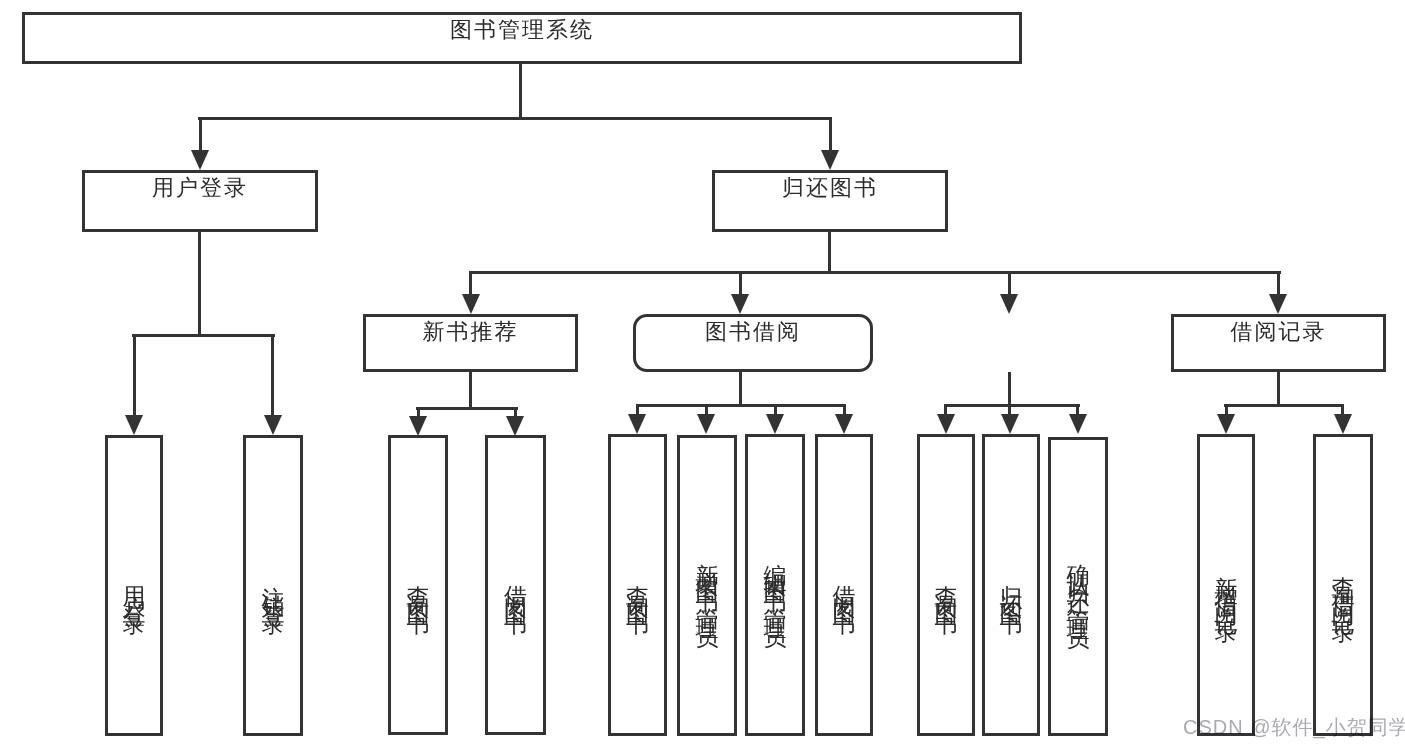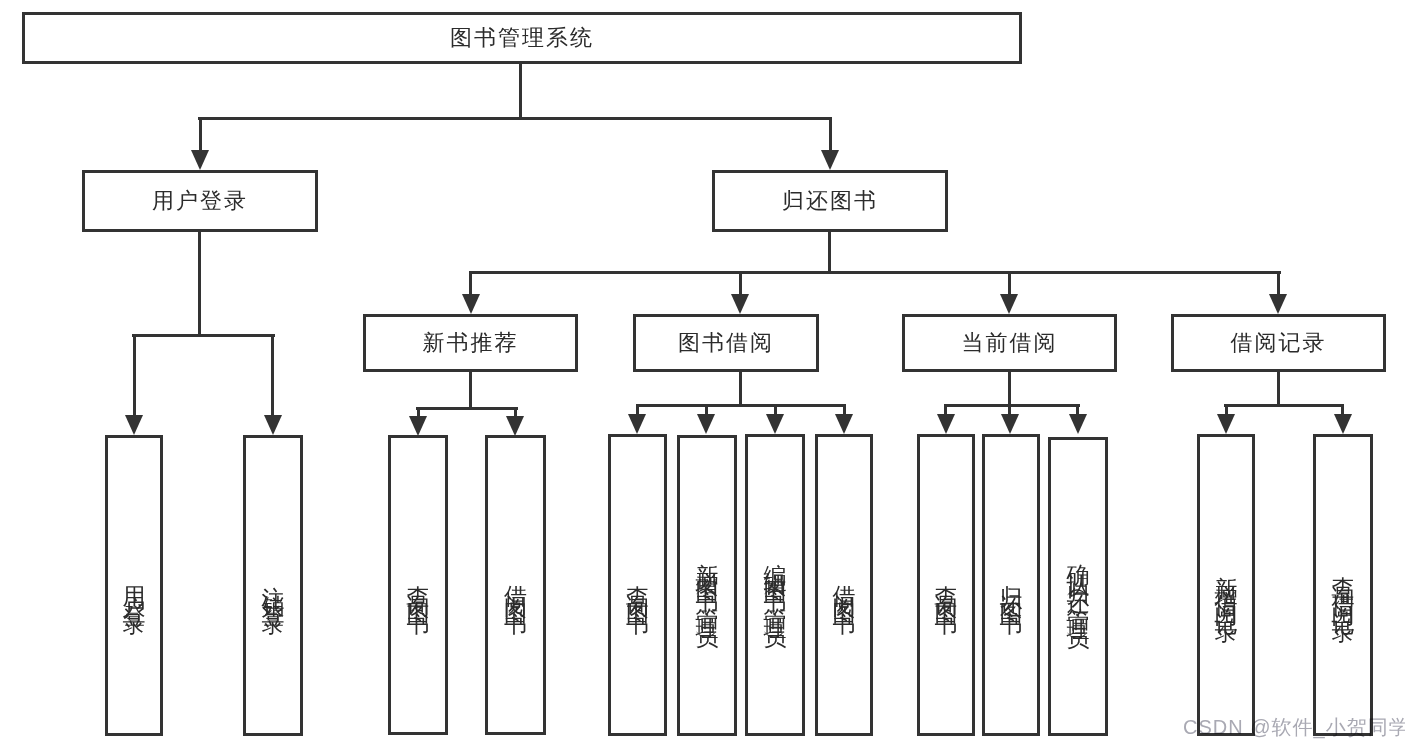--- a/index.html
+++ b/index.html
@@ -2,21 +2,21 @@
 <html><head>
 <meta charset="utf-8">
 <style>
   html,body{margin:0;padding:0;background:#ffffff;}
   #canvas{
     position:relative;width:1405px;height:747px;background:#ffffff;overflow:hidden;
     font-family:"Liberation Sans","DejaVu Sans",sans-serif;color:#2b2b2b;
   }
   .box{
     position:absolute;border:3px solid #333333;background:#ffffff;box-sizing:border-box;
-    display:flex;align-items:center;justify-content:center;
+    display:flex;justify-content:center;
     font-size:22px;letter-spacing:2px;color:#2b2b2b;white-space:nowrap;
   }
   .leaf{
     position:absolute;border:3px solid #333333;background:#ffffff;box-sizing:border-box;
     display:flex;align-items:center;justify-content:center;
   }
   .leaf > span{
     writing-mode:vertical-rl;text-orientation:mixed;
     font-size:23px;letter-spacing:9px;line-height:1;color:#2b2b2b;
   }
@@ -43,25 +43,22 @@
   <div class="box" style="left:82px;top:170px;width:236px;height:62px;">
     <span>用户登录</span>
   </div>
   <div class="box" style="left:712px;top:170px;width:236px;height:62px;">
     <span>归还图书</span>
   </div>
 
   <div class="box" style="left:363px;top:314px;width:215px;height:58px;">
     <span>新书推荐</span>
   </div>
-  <div class="box" style="left:633px;top:314px;width:186px;height:58px;">
+  <div class="box" style="left:633px;top:314px;width:240px;height:58px;border-radius:14px;">
     <span>图书借阅</span>
-  </div>
-  <div class="box" style="left:902px;top:314px;width:215px;height:58px;">
-    <span>当前借阅</span>
   </div>
   <div class="box" style="left:1171px;top:314px;width:215px;height:58px;">
     <span>借阅记录</span>
   </div>
 
   <div class="leaf" style="left:105px;top:435px;width:58px;height:301px;">
     <span>用户登录</span>
     </div>
   <div class="leaf" style="left:243px;top:435px;width:60px;height:301px;">
     <span>注销登录</span>

